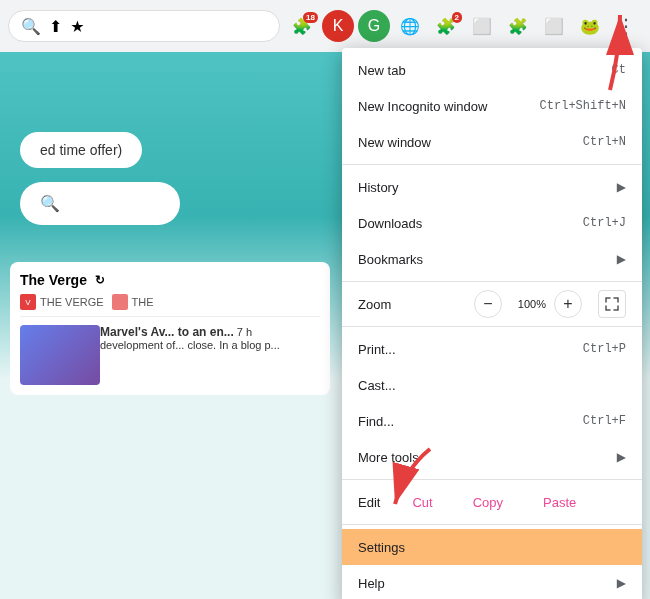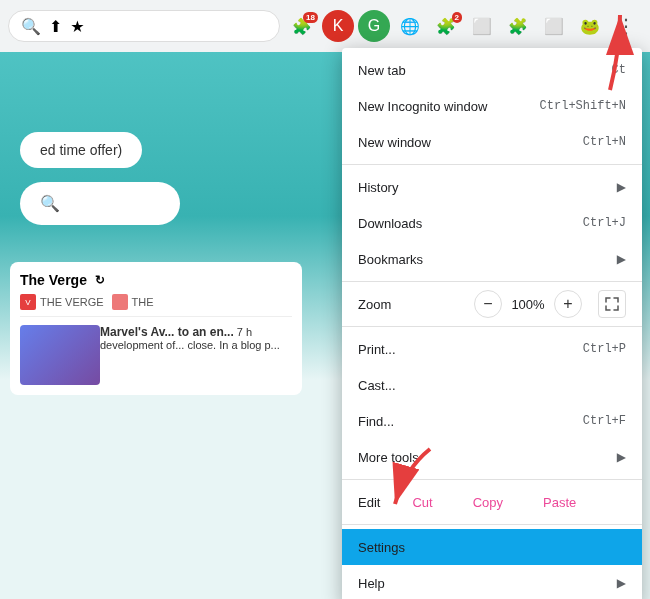--- a/index.html
+++ b/index.html
@@ -111,21 +111,21 @@
       gap: 8px;
       color: #999;
     }
 
     .verge-section {
       position: absolute;
       top: 210px; left: 10px;
       background: white;
       border-radius: 8px;
       padding: 10px;
-      width: 292px;
+      width: 320px;
     }
 
     .verge-header {
       display: flex;
       align-items: center;
       gap: 8px;
       font-weight: bold;
       font-size: 14px;
       margin-bottom: 6px;
     }
@@ -192,21 +192,21 @@
       align-items: center;
       justify-content: space-between;
       padding: 8px 16px;
       font-size: 13px;
       color: #202124;
       cursor: pointer;
       min-height: 36px;
     }
 
     .menu-item.highlighted {
-      background: #0ea5e9;
+      background: #fdba74;
     }
 
     .menu-item .label {
       flex: 1;
     }
 
     .menu-item .shortcut {
       color: #5f6368;
       font-size: 12px;
       font-family: Liberation Mono, monospace;
@@ -250,24 +250,24 @@
       border-radius: 50%;
       display: flex;
       align-items: center;
       justify-content: center;
       font-size: 16px;
       cursor: pointer;
       color: #333;
     }
 
     .zoom-value {
-      font-size: 13px;
+      font-size: 11px;
       color: #202124;
       min-width: 36px;
-      text-align: center;
+      text-align: right;
     }
 
     .zoom-fullscreen {
       width: 28px;
       height: 28px;
       border: 1px solid #ddd;
       border-radius: 4px;
       display: flex;
       align-items: center;
       justify-content: center;

